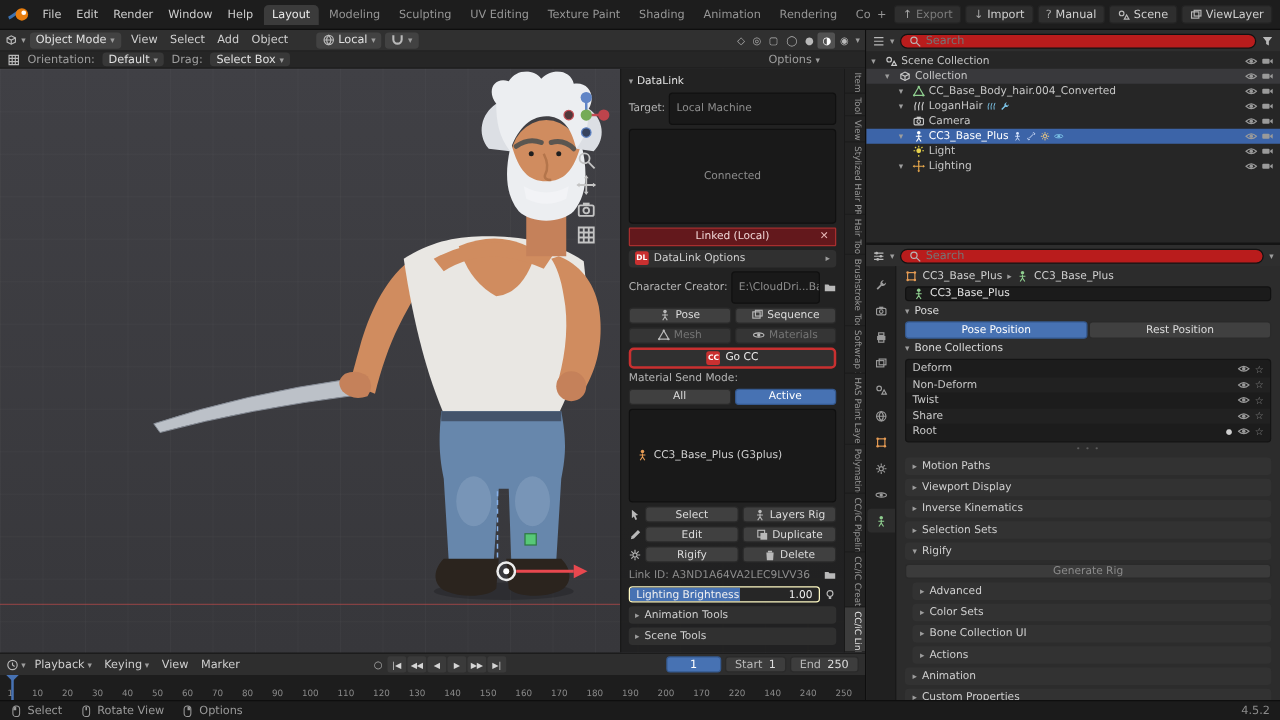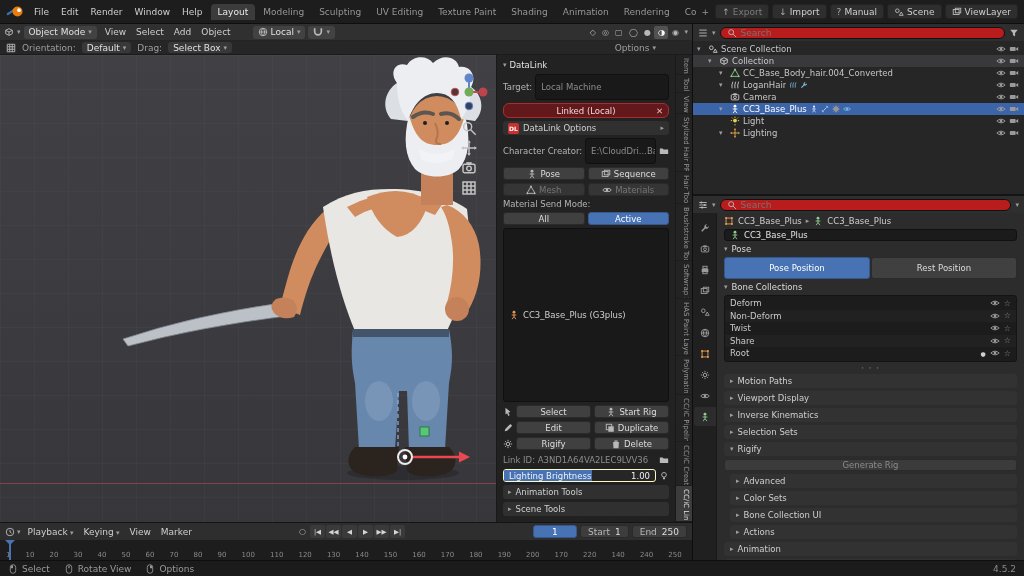--- a/index.html
+++ b/index.html
@@ -55,21 +55,21 @@
 
 .npanel{position:absolute;top:0;bottom:0;right:17px;width:179px;background:rgba(33,33,33,.97);border-left:1px solid #191919;padding:3px 6px 6px;display:flex;flex-direction:column;gap:3px;font-size:8.5px;overflow:hidden}
 .dl-h{display:flex;align-items:center;gap:3px;color:#e3e3e3;height:13px}
 .dl-row{display:flex;align-items:center;gap:3px;min-height:13px}
 .dl-label{color:#b4b4b4;white-space:nowrap}
 .field{flex:1;min-width:0;background:#191919;border:1px solid #101010;border-radius:3px;height:23px;display:flex;align-items:center;gap:4px;padding:12px 5px;color:#8d8d8d;white-space:nowrap;overflow:hidden}
 .field.center{justify-content:center}
 .btn{flex:1;min-width:0;background:#404040;border:1px solid #2a2a2a;border-radius:3px;height:13px;display:flex;align-items:center;justify-content:center;gap:3px;color:#dcdcdc;white-space:nowrap;overflow:hidden}
 .btn.dim{background:#353535;color:#757575}
 .btn.blue{background:#4772b3;border-color:#35598f;color:#fff}
-.linked{position:relative;background:#63181c;border:1px solid #a82e2e;border-radius:6px;height:15px;display:flex;align-items:center;justify-content:center;color:#f0d7d7}
+.linked{position:relative;background:#63181c;border:1px solid #a82e2e;border-radius:1px;height:15px;display:flex;align-items:center;justify-content:center;color:#f0d7d7}
 .linked .x{position:absolute;right:5px;color:#e8b9b9}
 .gocc{border:2px solid #c93030;background:#303030;border-radius:4px;height:17px;display:flex;align-items:center;justify-content:center;gap:4px;color:#ececec}
 .cc{width:11px;height:11px;background:#c93030;border-radius:2px;color:#fff;font-size:6px;display:flex;align-items:center;justify-content:center;font-weight:bold;flex:none}
 .subh{background:#303030;border-radius:3px;height:14px;display:flex;align-items:center;gap:4px;padding:0 5px;color:#cfcfcf}
 .slider{flex:1;position:relative;background:#262626;border:1px solid #fef9c3;border-radius:3px;height:13px;overflow:hidden}
 .sfill{position:absolute;left:0;top:0;bottom:0;width:58%;background:#4772b3}
 .slabel{position:absolute;left:5px;top:0;bottom:0;display:flex;align-items:center;color:#f0f0f0}
 .sval{position:absolute;right:5px;top:0;bottom:0;display:flex;align-items:center;color:#f0f0f0}
 .linkid{flex:1;color:#8d8d8d;white-space:nowrap;overflow:hidden}
 .caret,.car{color:#9d9d9d;font-size:7px;flex:none}
@@ -109,21 +109,21 @@
 .props{flex:1;display:flex;flex-direction:column;min-height:0;background:#2c2c2c}
 .props-body{flex:1;display:flex;min-height:0}
 .ptabs{width:24px;flex:none;background:#202020;display:flex;flex-direction:column;align-items:center;padding-top:5px;gap:2px;border-right:1px solid #191919}
 .ptab{width:22px;height:19px;border-radius:3px 0 0 3px;display:flex;align-items:center;justify-content:center}
 .ptab.active{background:#2c2c2c}
 .pcontent{flex:1;min-width:0;padding:3px 7px;display:flex;flex-direction:column;gap:3px;overflow:hidden;font-size:8.5px}
 .crumb{display:flex;align-items:center;gap:4px;height:13px;color:#cfcfcf;white-space:nowrap}
 .namefield{background:#1b1b1b;border:1px solid #111;border-radius:3px;height:14px;display:flex;align-items:center;gap:4px;padding:0 5px;color:#e2e2e2}
 .sech{display:flex;align-items:center;gap:4px;height:13px;color:#dadada}
 .seg{display:flex;gap:1px}
-.seg .btn{height:22px}
+.seg .btn{height:14px}
 .bclist{background:#1c1c1c;border:1px solid #141414;border-radius:3px;padding:1px 0}
 .bcrow{height:12.5px;display:flex;align-items:center;gap:4px;padding:0 5px;color:#c9c9c9}
 .bcrow:nth-child(even){background:#212121}
 .star{color:#8f8f8f;font-size:8px}
 .sdot{color:#cfcfcf;font-size:6px}
 .grip{height:6px;display:flex;align-items:center;justify-content:center;color:#5c5c5c;font-size:6px;letter-spacing:1px}
 .collapsed{flex:none;background:#323232;border-radius:3px;height:14px;display:flex;align-items:center;gap:4px;padding:0 6px;color:#cfcfcf}
 .vcol{display:flex;flex-direction:column;gap:3px}
 .genrig{background:#3b3b3b;border:1px solid #2a2a2a;border-radius:3px;height:14px;display:flex;align-items:center;justify-content:center;color:#8b8b8b}
 .indent{margin-left:6px}
@@ -357,20 +357,21 @@
 
         <div class="npanel">
           <div class="dl-h">
             <span class="caret">▾</span>
             <span>DataLink</span>
           </div>
           <div class="dl-row">
             <span class="dl-label">Target:</span>
             <span class="field">Local Machine</span>
           </div>
+          <div class="field center">Connected</div>
           <div class="linked">
             <span>Linked (Local)</span>
             <span class="x">✕</span>
           </div>
           <div class="subh">
             <span class="cc">DL</span>
             <span>DataLink Options</span>
             <span class="caret" style="margin-left:auto">▸</span>
           </div>
           <div class="dl-row">
@@ -417,20 +418,24 @@
             <div class="btn dim">
                 <span class="ic" id="ic-mat">
                   <svg viewBox="0 0 12 12">
                     <circle cx="6" cy="6" r="1.6" fill="currentColor"></circle>
                     <ellipse cx="6" cy="6" rx="5" ry="2" fill="none" stroke="currentColor" stroke-width="1.1"></ellipse>
                   </svg>
                 </span>
                 <span>Materials</span>
               </div>
           </div>
+          <div class="gocc">
+            <span class="cc">CC</span>
+            <span>Go CC</span>
+          </div>
           <div class="dl-label">Material Send Mode:</div>
           <div class="dl-row">
             <div class="btn">All</div>
             <div class="btn blue">Active</div>
           </div>
           <div class="field">
             <span class="ic" id="ic-char" style="color: rgb(231, 156, 84);">
                 <svg viewBox="0 0 12 12">
                   <circle cx="6" cy="2.6" r="1.7" fill="currentColor"></circle>
                   <path d="M6 4.5v3.2M3.2 6h5.6M6 7.7L3.8 11M6 7.7L8.2 11" fill="none" stroke="currentColor" stroke-width="1.1"></path>
@@ -445,21 +450,21 @@
                 </svg>
               </span>
             <div class="btn">Select</div>
             <div class="btn">
                 <span class="ic" id="ic-rig">
                   <svg viewBox="0 0 12 12">
                     <circle cx="6" cy="2.6" r="1.7" fill="currentColor"></circle>
                     <path d="M6 4.5v3.2M3.2 6h5.6M6 7.7L3.8 11M6 7.7L8.2 11" fill="none" stroke="currentColor" stroke-width="1.1"></path>
                   </svg>
                 </span>
-                <span>Start Rig</span>
+                <span>Layers Rig</span>
               </div>
           </div>
           <div class="dl-row">
             <span class="ic" id="ic-pencil">
                 <svg viewBox="0 0 12 12">
                   <path d="M2 10l.8-2.8 6-6L11 3.4l-6 6z" fill="currentColor"></path>
                 </svg>
               </span>
             <div class="btn">Edit</div>
             <div class="btn">

